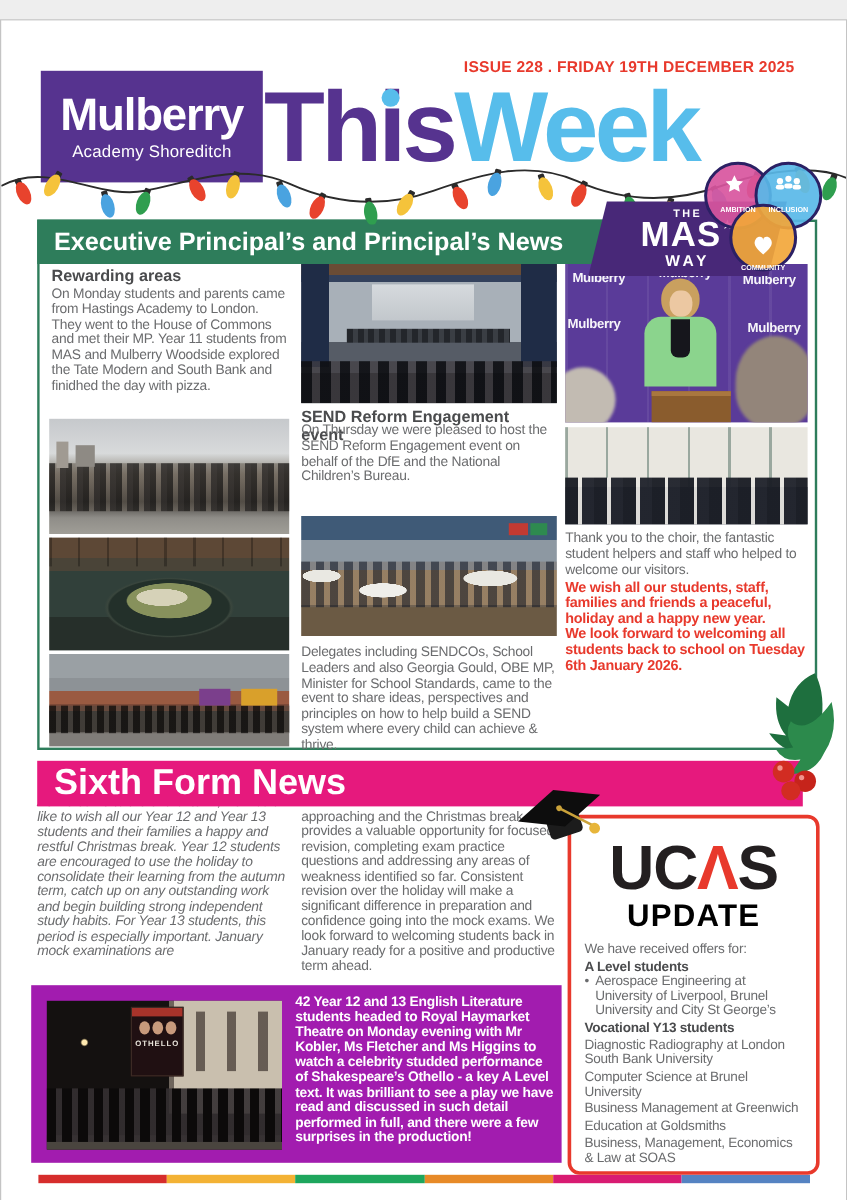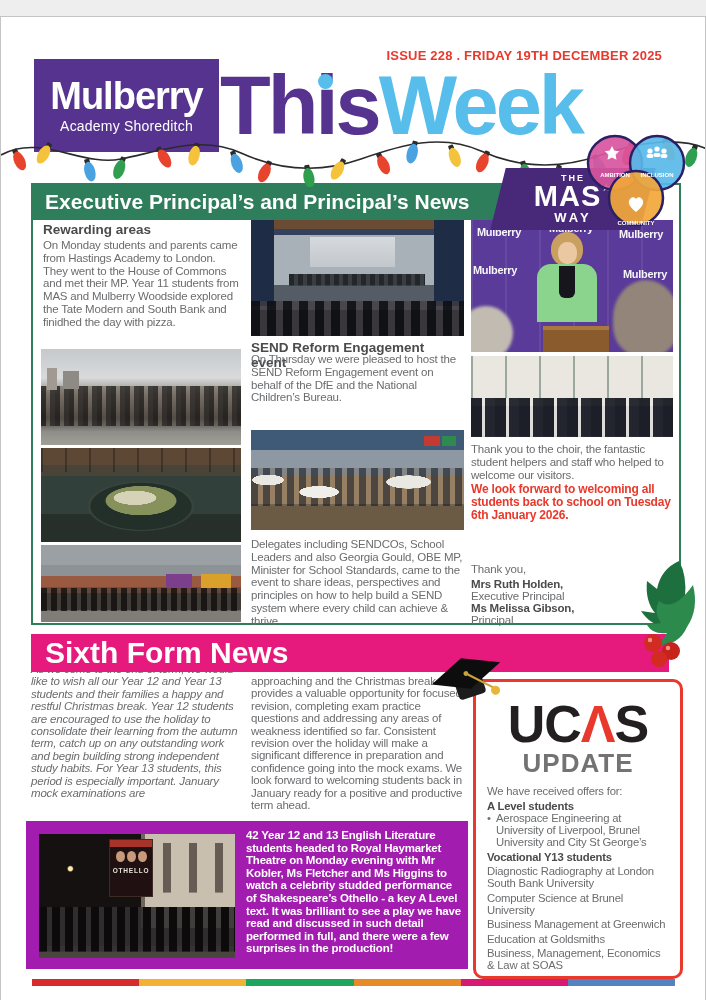--- a/index.html
+++ b/index.html
@@ -147,21 +147,21 @@
   .red-box { left:25px; top:804px; width:442px; height:148px; background:#a21caf; }
   .red-story { position:absolute; left:220px; top:8px; width:215px; color:#fff;
                font-weight:bold; font-size:11.5px; line-height:12.6px; letter-spacing:-.2px; }
 
   
   .ucas-box { left:472px; top:662px; width:210px; height:300px; background:#fff;
               border:3px solid #e8392c; border-radius:10px; z-index:2; }
   .ucas-logo { text-align:center; margin-top:16px; font-size:52px; font-weight:bold;
                letter-spacing:-1px; line-height:1; }
   .ucas-uc, .ucas-s { color:#231f20; } .ucas-a { color:#e8392c; }
-  .ucas-update { text-align:center; color:#737373; font-size:26px; font-weight:bold;
+  .ucas-update { text-align:center; color:#000000; font-size:26px; font-weight:bold;
                  letter-spacing:1px; margin-top:0; line-height:1.05; }
   .ucas-body { padding:8px 11px 0 11px; font-size:11.3px; line-height:12.3px;
                letter-spacing:-.2px; color:#6b6c6e; }
   .ucas-body .bold-h { font-weight:bold; color:#4a4b4d; margin-top:2px; }
   .ucas-bullet { display:flex; } .ucas-bullet .b { width:9px; flex:none; }
   .ucas-item { margin-top:2px; }
   .ucas-intro { margin-bottom:2px; }
 
   
   .bars { left:31px; top:962px; width:643px; height:7px; display:flex; }
@@ -322,28 +322,22 @@
     <div class="spk-blazer"></div>
     <div class="spk-shirt"></div>
     <div class="spk-podium"></div>
     <div class="fg-left"></div>
     <div class="fg-right"></div>
   </div>
   <div class="abs z2 photo ph-choir"></div>
 
   <div class="abs z2 body-txt choir-p">Thank you to the choir, the fantastic student helpers and staff who helped to welcome our visitors.</div>
   <div class="abs z2 wish-p">
+    <span>We wish all our students, staff, families and friends a peaceful, holiday and a happy new year.</span>
     <span>We look forward to welcoming all students back to school on Tuesday 6th January 2026.</span>
-  </div>
-  <div class="abs z2 sig-block">
-    <div class="thanks">Thank you,</div>
-    <div class="sig-name">Mrs Ruth Holden,</div>
-    <div>Executive Principal</div>
-    <div class="sig-name">Ms Melissa Gibson,</div>
-    <div>Principal</div>
   </div>
 
   <svg class="abs holly" viewBox="0 0 104 112">
     <path d="M84,6 Q66,14 62,34 L52,26 Q50,46 60,58 L46,56 Q58,74 76,70 Q90,62 90,42 Q92,20 84,6 Z" fill="#1e6f3e"></path>
     <path d="M98,30 Q104,54 92,72 Q84,90 64,90 L72,78 Q58,80 52,70 L66,68 Q58,56 64,46 Q78,58 98,30 Z" fill="#2c8a4c"></path>
     <circle cx="58" cy="88" r="9" fill="#d22c22"></circle>
       <circle cx="76" cy="96" r="9" fill="#c6241b"></circle>
       <circle cx="64" cy="104" r="8" fill="#d22c22"></circle>
     <circle cx="55" cy="85" r="2.2" fill="#f2938c"></circle>
       <circle cx="73" cy="93" r="2.2" fill="#f2938c"></circle>

